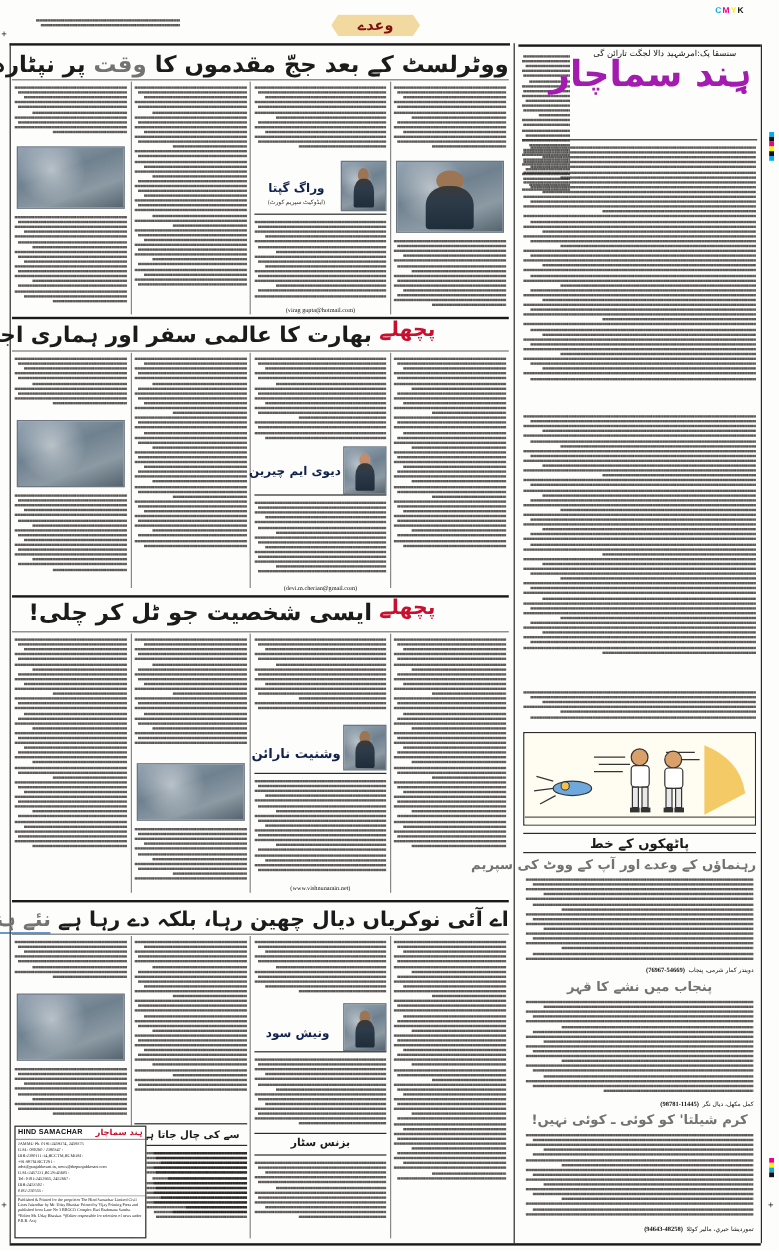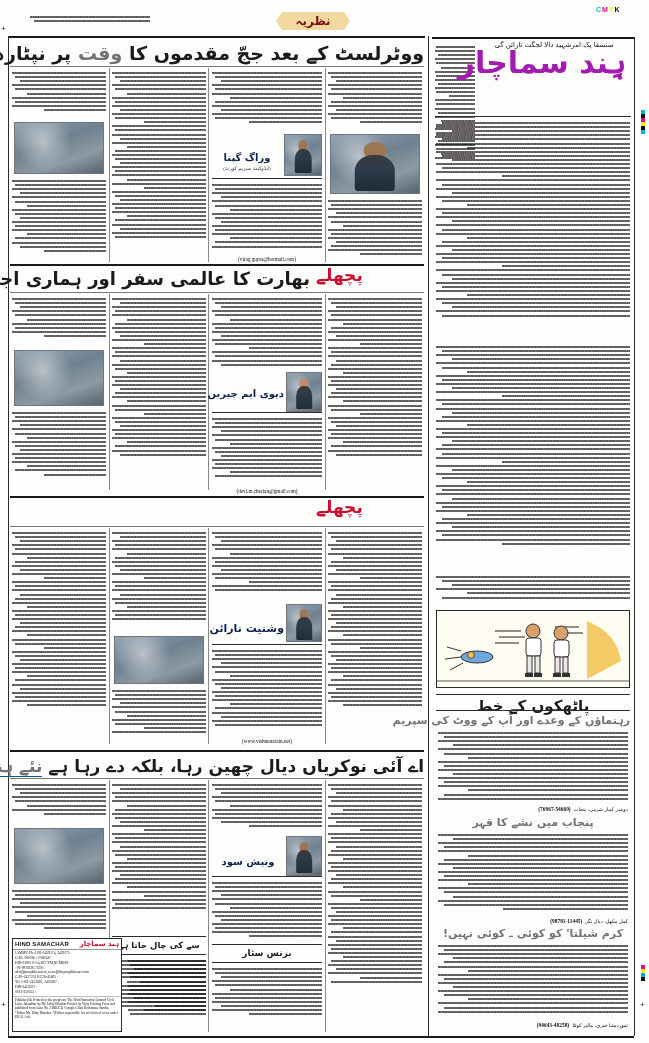--- a/index.html
+++ b/index.html
@@ -220,21 +220,21 @@
   <div style="position:absolute; left:596px; top:6px;" class="cmyk">
     <span style="color:#00aeef;">C</span><span style="color:#ec008c;">M</span><span style="color:#fff200;">Y</span><span style="color:#111;">K</span>
   </div>
 
   <div class="copy" style="position:absolute; left:30px; top:14px; width:120px;">
     <span class="ln s1"></span>
       <span class="ln s2"></span>
   </div>
 
   <div class="tagchip" style="left:276px; top:12px; width:74px; height:18px; position:absolute; font-size:12px;
-       clip-path: polygon(8% 0, 92% 0, 100% 50%, 92% 100%, 8% 100%, 0 50%);">نظریہ</div>
+       clip-path: polygon(8% 0, 92% 0, 100% 50%, 92% 100%, 8% 100%, 0 50%);">وعدے</div>
 
 
   <div class="hrule thick" style="left:8px; top:36px; width:417px;"></div>
   <div class="hrule thick" style="left:432px; top:37px; width:202px;"></div>
   <div class="vrule" style="left:428px; top:36px; height:1000px;"></div>
   <div class="vrule" style="left:8px; top:36px; height:1000px;"></div>
   <div class="vrule" style="left:634px; top:37px; height:999px;"></div>
   <div class="hrule thick" style="left:8px; top:1036px; width:626px;"></div>
 
   <div class="copy" style="position:absolute; left:435px; top:44px; width:40px; height:180px; font-size:4px;">
@@ -428,21 +428,21 @@
       <g>
         <ellipse cx="40" cy="46" rx="16" ry="6" fill="#6fa8dc" stroke="#333" stroke-width="1"></ellipse>
         <circle cx="34" cy="44" r="3.4" fill="#f2c14e" stroke="#333" stroke-width=".8"></circle>
         <path d="M24 40 l-14 -4 M24 46 l-16 2 M26 52 l-13 7" stroke="#333" stroke-width="1" fill="none"></path>
       </g>
       <line x1="0" y1="70" x2="194" y2="70" stroke="#555" stroke-width="1"></line>
     </svg>
   </div>
 
   <div class="hrule" style="left:436px; top:694px; width:194px;"></div>
-  <div class="sectlabel" style="position:absolute; left:436px; top:697px; width:194px; font-size:15px;">پاٹھکوں کے خط</div>
+  <div class="sectlabel" style="position:absolute; left:436px; top:697px; width:194px; font-size:11px;">پاٹھکوں کے خط</div>
   <div class="hrule" style="left:436px; top:710px; width:194px;"></div>
 
   <div class="hl hl-blue" style="position:absolute; left:436px; top:714px; width:194px; font-size:11px;">رہنماؤں کے وعدے اور آپ کے ووٹ کی سپریم</div>
   <div class="copy" style="position:absolute; left:438px; top:730px; width:190px; height:78px; font-size:4px;">
     <span class="ln s1"></span>
       <span class="ln s2"></span>
       <span class="ln s1"></span>
       <span class="ln s3"></span>
     <span class="ln s1"></span>
       <span class="ln s2"></span>
@@ -846,20 +846,21 @@
       <span class="ln s1"></span>
       <span class="ln s2"></span>
     <span class="ln s1"></span>
       <span class="ln s4"></span>
       <span class="ln s2"></span>
       <span class="ln s5"></span>
   </div>
 
   <div class="hrule thick" style="left:10px; top:496px; width:414px;"></div>
 
+  <div class="hl" style="position:absolute; left:10px; top:500px; width:300px; font-size:19px; text-align:right;">ایسی شخصیت جو ٹل کر چلی!</div>
   <div class="dropcap" style="position:absolute; left:316px; top:500px; font-size:17px;">پچھلے</div>
 
   <div class="hrule thin" style="left:10px; top:526px; width:414px;"></div>
 
   <div class="vrule" style="left:109px; top:528px; height:216px; background:#888;"></div>
   <div class="vrule" style="left:208px; top:528px; height:216px; background:#888;"></div>
   <div class="vrule" style="left:325px; top:528px; height:216px; background:#888;"></div>
 
   <div class="copy" style="position:absolute; left:328px; top:530px; width:94px; height:208px; font-size:4px;">
     <span class="ln s1"></span>

